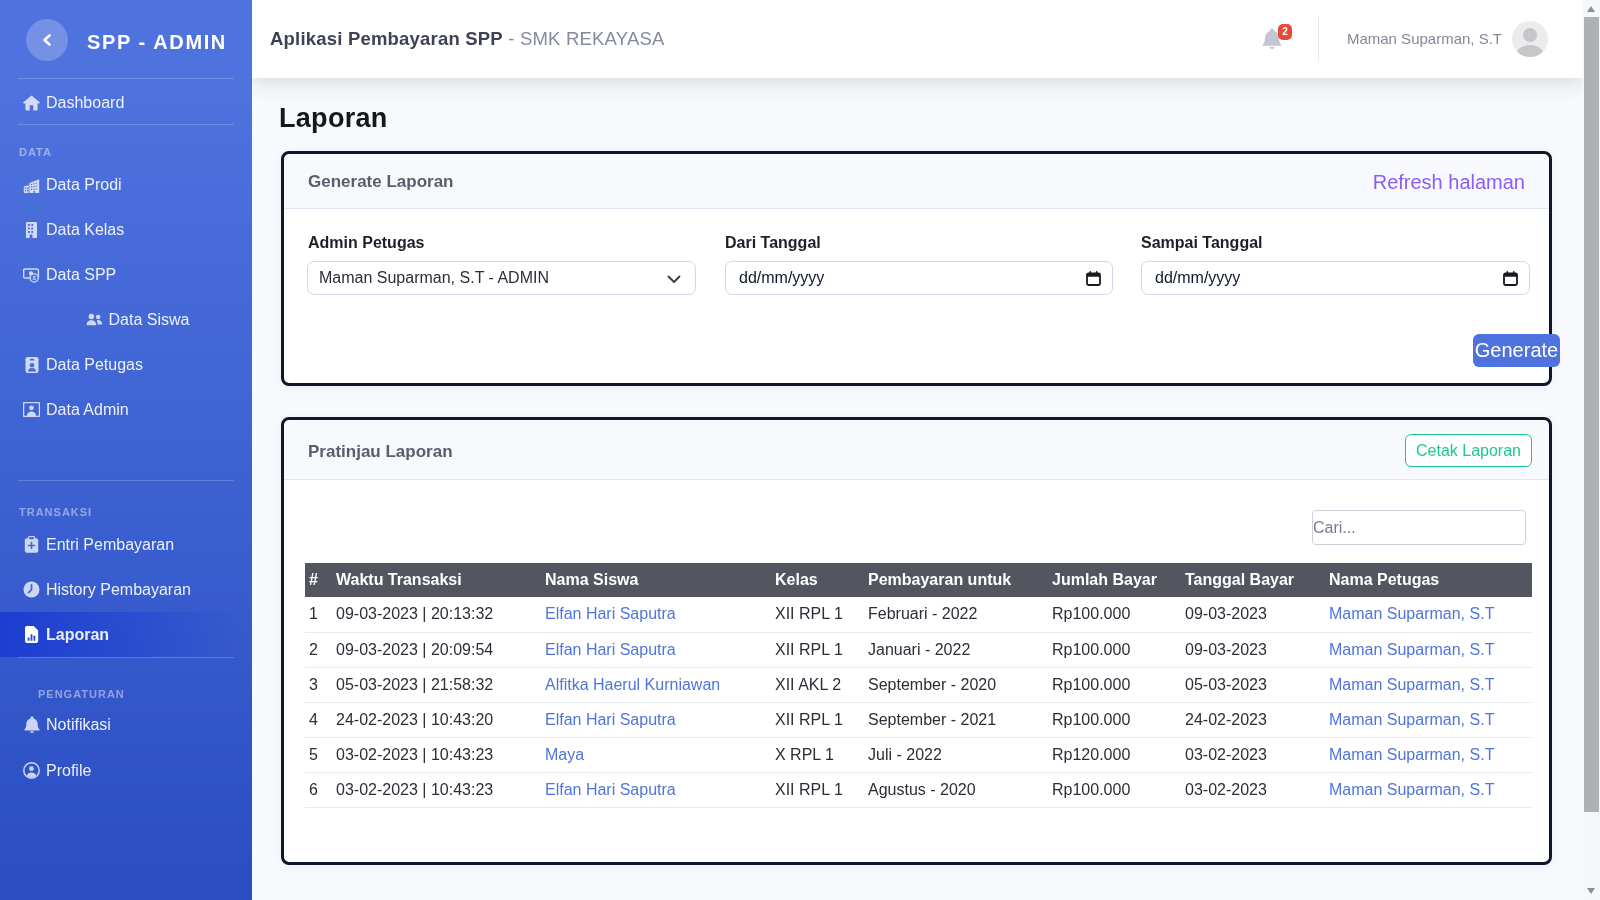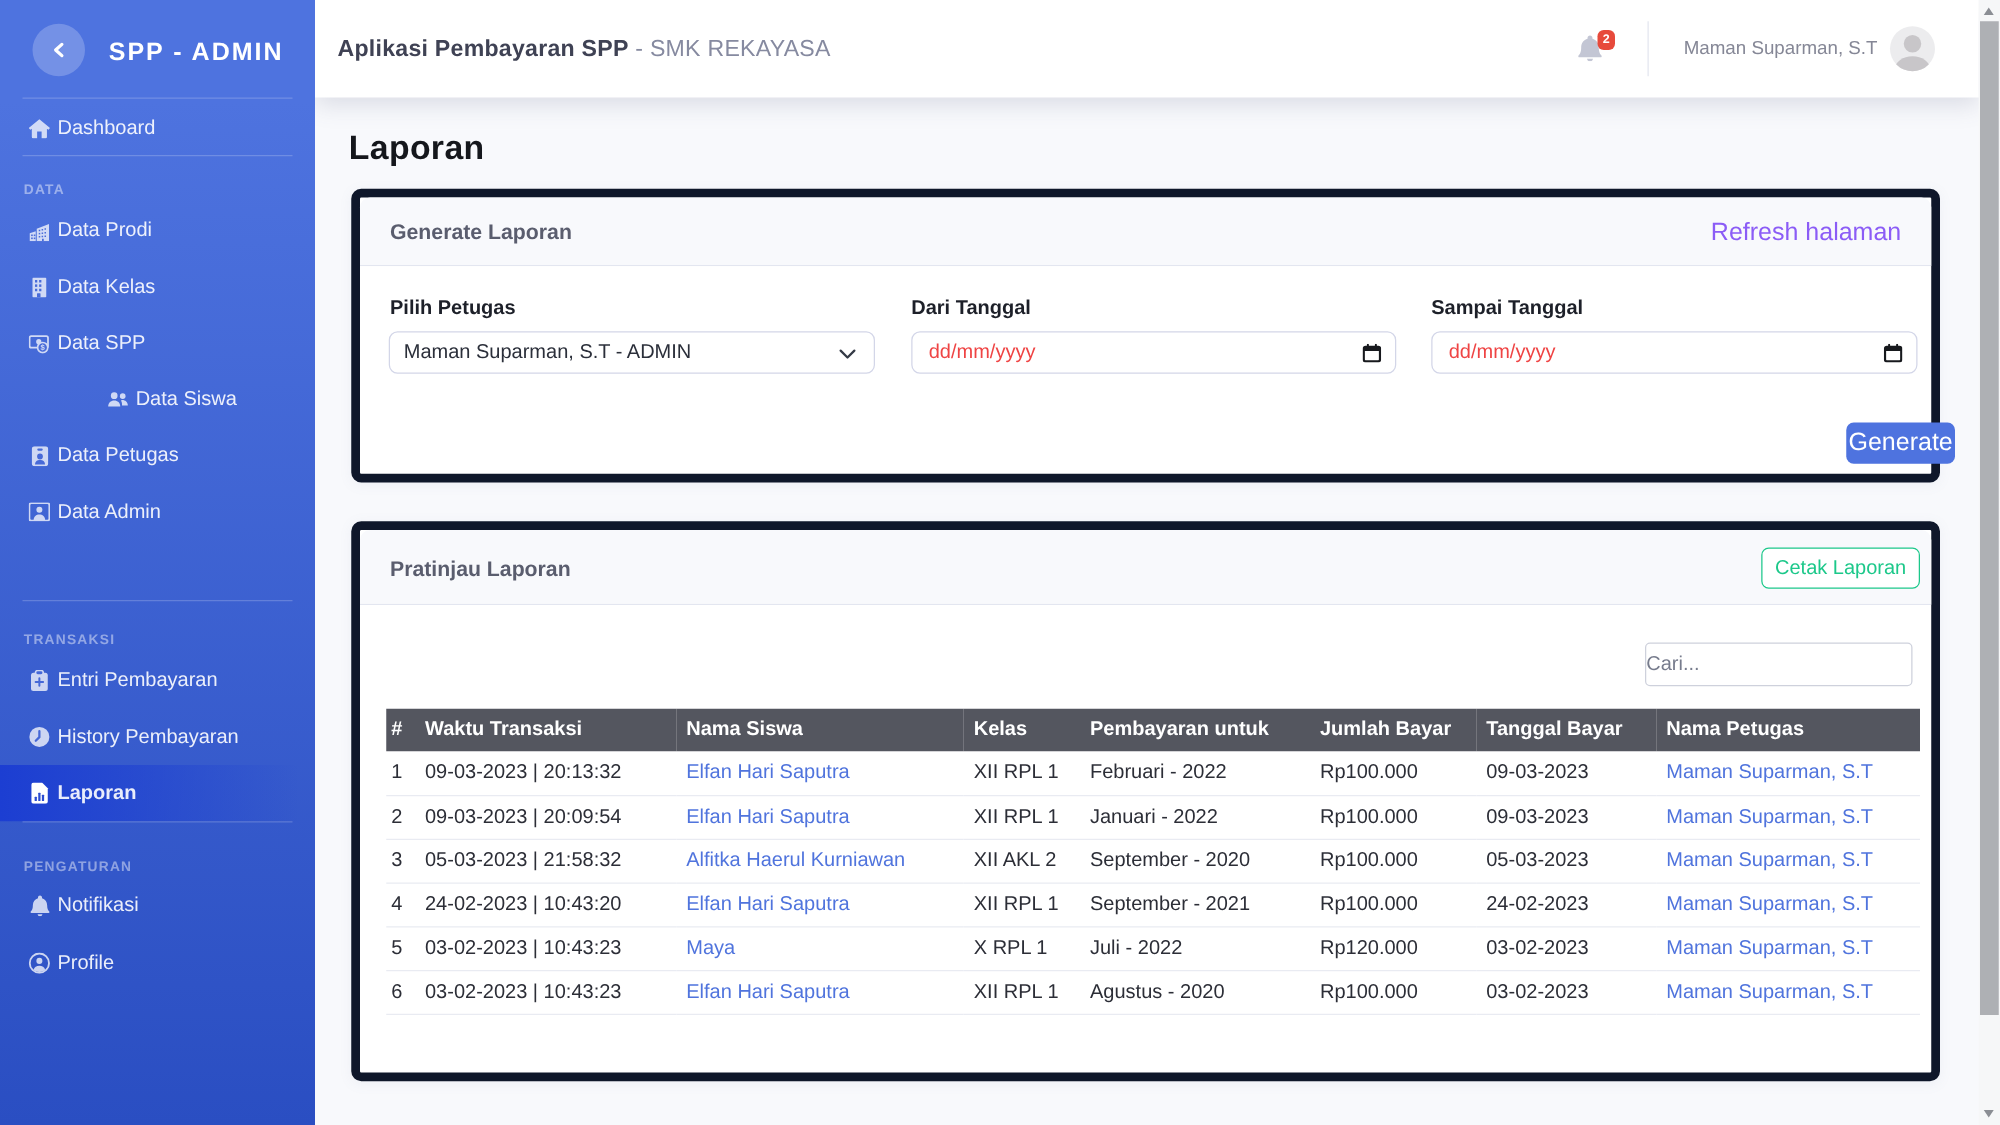--- a/index.html
+++ b/index.html
@@ -45,41 +45,41 @@
   #avatar .head { position:absolute; left:11px; top:7px; width:14px; height:14px;
     border-radius:50%; background:#c8c6c9; }
   #avatar .bodyy { position:absolute; left:4px; top:24px; width:28px; height:20px;
     border-radius:50%; background:#c8c6c9; }
 
   
   #content { position:absolute; left:252px; top:78px; width:1331px; height:822px;
     background:#f8f9fc; }
   #pageTitle { position:absolute; left:27px; top:25px; font-size:27px; font-weight:bold;
     color:#15171c; letter-spacing:0.3px; }
-  .card { position:absolute; background:#fff; border:7px solid #0f172a; border-radius:8px;
+  .card { position:absolute; background:#fff; border:3px solid #0f172a; border-radius:8px;
     box-shadow:0 2px 10px rgba(120,130,160,0.08); }
   #card1 { left:29px; top:73px; width:1271px; height:235px; }
   #card2 { left:29px; top:339px; width:1271px; height:448px; }
   .card-header { position:absolute; left:0; top:0; width:100%; background:#f8f9fc;
     border-bottom:1px solid #e3e6f0; border-radius:8px 8px 0 0; }
   #card1 .card-header { height:55px; }
   #card2 .card-header { height:60px; }
   .ch-title { position:absolute; left:24px; color:#5a5d6e; font-weight:bold; font-size:17px; }
   #card1 .ch-title { top:18px; }
   #card2 .ch-title { top:22px; }
   #refresh { position:absolute; right:24px; top:17px; color:#8b5cf6; font-size:20px; }
   #btnCetak { position:absolute; left:1121px; top:14px; width:127px; height:33px;
     border:1px solid #1cc88a; border-radius:6px; color:#1cc88a; font-size:16px;
     text-align:center; line-height:31px; background:#fff; }
 
   .flabel { position:absolute; top:80px; font-size:16px; font-weight:bold; color:#1d2029; }
   .finput { position:absolute; top:107px; height:34px; background:#fff;
     border:1px solid #d3d6e8; border-radius:7px; font-size:16px; color:#2b2f3a;
     line-height:32px; padding-left:13px; }
-  .ph { color:#ef4444; }
+  .ph { color:#0f172a; }
   #btnGenerate { position:absolute; left:1161px; top:180px; width:87px; height:33px;
     background:#4e73df; border-radius:6px; color:#fff; font-size:20px; text-align:center;
     line-height:33px;margin-left:28px; }
 
   #search { position:absolute; left:1028px; top:90px; width:214px; height:35px;
     border:1px solid #ced1dc; border-radius:4px; background:#fff; font-size:16px;
     color:#777c8d; line-height:33px; }
 
   table { position:absolute; left:21px; top:143px; width:1227px; border-collapse:collapse;
     font-size:16px; color:#2c2e37; table-layout:fixed; }
@@ -205,21 +205,21 @@
         <svg width="14" height="17" viewBox="0 0 14 17">
           <path d="M2 0 H8.6 L13.2 4.6 V15 A2 2 0 0 1 11.2 17 H2 A2 2 0 0 1 0 15 V2 A2 2 0 0 1 2 0 Z" fill="#fff"></path>
           <g fill="#2b4cd0">
             <rect x="2.7" y="11.4" width="1.8" height="3.4" rx="0.4"></rect>
             <rect x="5.6" y="8.2" width="1.8" height="6.6" rx="0.4"></rect>
             <rect x="8.5" y="9.8" width="1.8" height="5" rx="0.4"></rect>
           </g>
         </svg>
       </span>Laporan</div>
   <div class="sb-abs sb-hr" style="top:657px;"></div>
-  <div class="sb-abs sb-label" style="top:688px;">PENGATURAN</div>
+  <div class="sb-abs sb-label" style="top:688px;margin-left:19px;">PENGATURAN</div>
   <div class="sb-abs sb-item" style="top:702px;"><span class="ic">
         <svg width="16" height="17" viewBox="0 0 16 17">
           <path d="M8 0.4 C8.9 0.4 9.6 1.1 9.6 2 L9.6 2.5 C12 3.2 13.7 5.3 13.7 8 C13.7 11.2 14.4 12.3 15.4 13.2 C15.8 13.6 15.5 14.4 14.9 14.4 H1.1 C0.5 14.4 0.2 13.6 0.6 13.2 C1.6 12.3 2.3 11.2 2.3 8 C2.3 5.3 4 3.2 6.4 2.5 L6.4 2 C6.4 1.1 7.1 0.4 8 0.4 Z" fill="#fff"></path>
           <path d="M6.1 15.3 H9.9 C9.9 16.3 9 17 8 17 C7 17 6.1 16.3 6.1 15.3 Z" fill="#fff"></path>
         </svg>
       </span>Notifikasi</div>
   <div class="sb-abs sb-item" style="top:748px;"><span class="ic">
         <svg width="17" height="17" viewBox="0 0 17 17">
           <circle cx="8.5" cy="8.5" r="7.7" fill="none" stroke="#fff" stroke-width="1.5"></circle>
           <circle cx="8.5" cy="6.7" r="2.4" fill="#fff"></circle>
@@ -244,21 +244,21 @@
 </div>
 
 <div id="content">
   <div id="pageTitle">Laporan</div>
 
   <div class="card" id="card1">
     <div class="card-header">
         <div class="ch-title">Generate Laporan</div>
       <div id="refresh">Refresh halaman</div>
       </div>
-    <div class="flabel" style="left:24px;">Pilih Petugas</div>
+    <div class="flabel" style="left:24px;">Admin Petugas</div>
     <div class="flabel" style="left:441px;">Dari Tanggal</div>
     <div class="flabel" style="left:857px;">Sampai Tanggal</div>
     <div class="finput" style="left:23px; width:389px; padding-left:11px;">Maman Suparman, S.T - ADMIN
       <svg style="position:absolute; right:13px; top:9px;" width="16" height="16" viewBox="0 0 16 16">
           <path d="M2.5 5.5 L8 11 L13.5 5.5" stroke="#343a46" stroke-width="1.8" fill="none" stroke-linecap="round" stroke-linejoin="round"></path>
         </svg>
     </div>
     <div class="finput ph" style="left:441px; width:388px;">dd/mm/yyyy<svg style="position:absolute; right:11px; top:9px;" width="15" height="15" viewBox="0 0 15 15">
           <rect x="1" y="2.4" width="13" height="11.6" rx="1.4" fill="none" stroke="#17191d" stroke-width="1.8"></rect>
           <path d="M1 5.8 H14 V3.8 A1.4 1.4 0 0 0 12.6 2.4 H2.4 A1.4 1.4 0 0 0 1 3.8 Z" fill="#17191d"></path>

